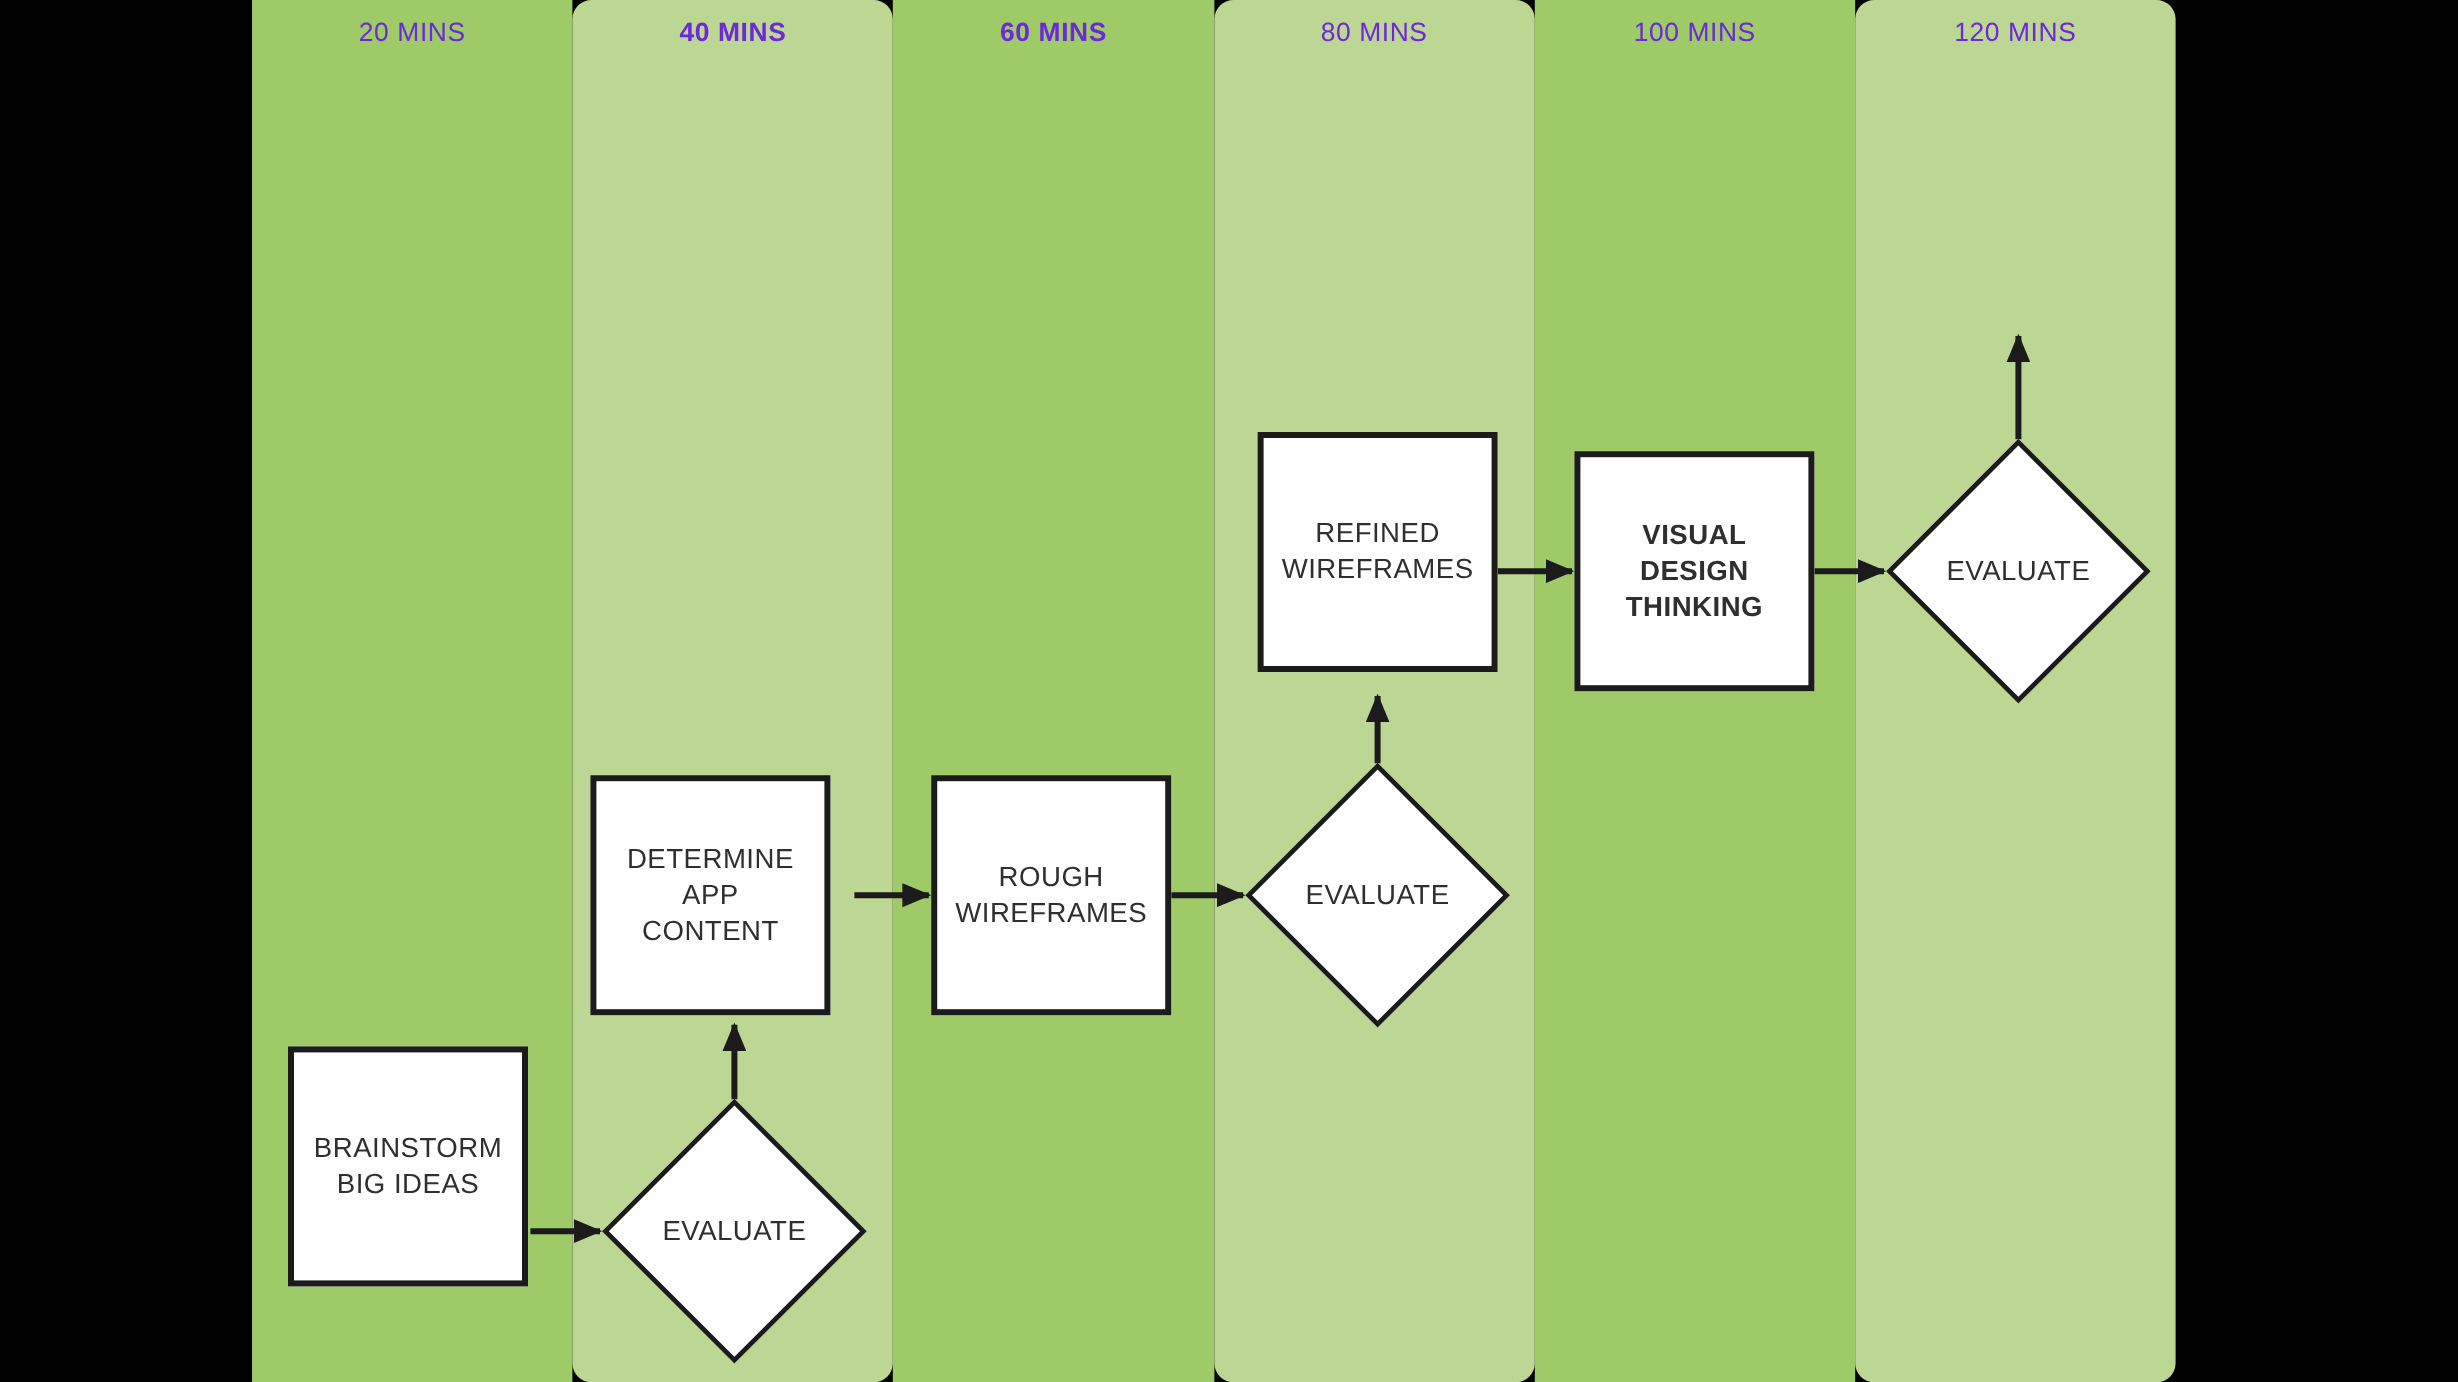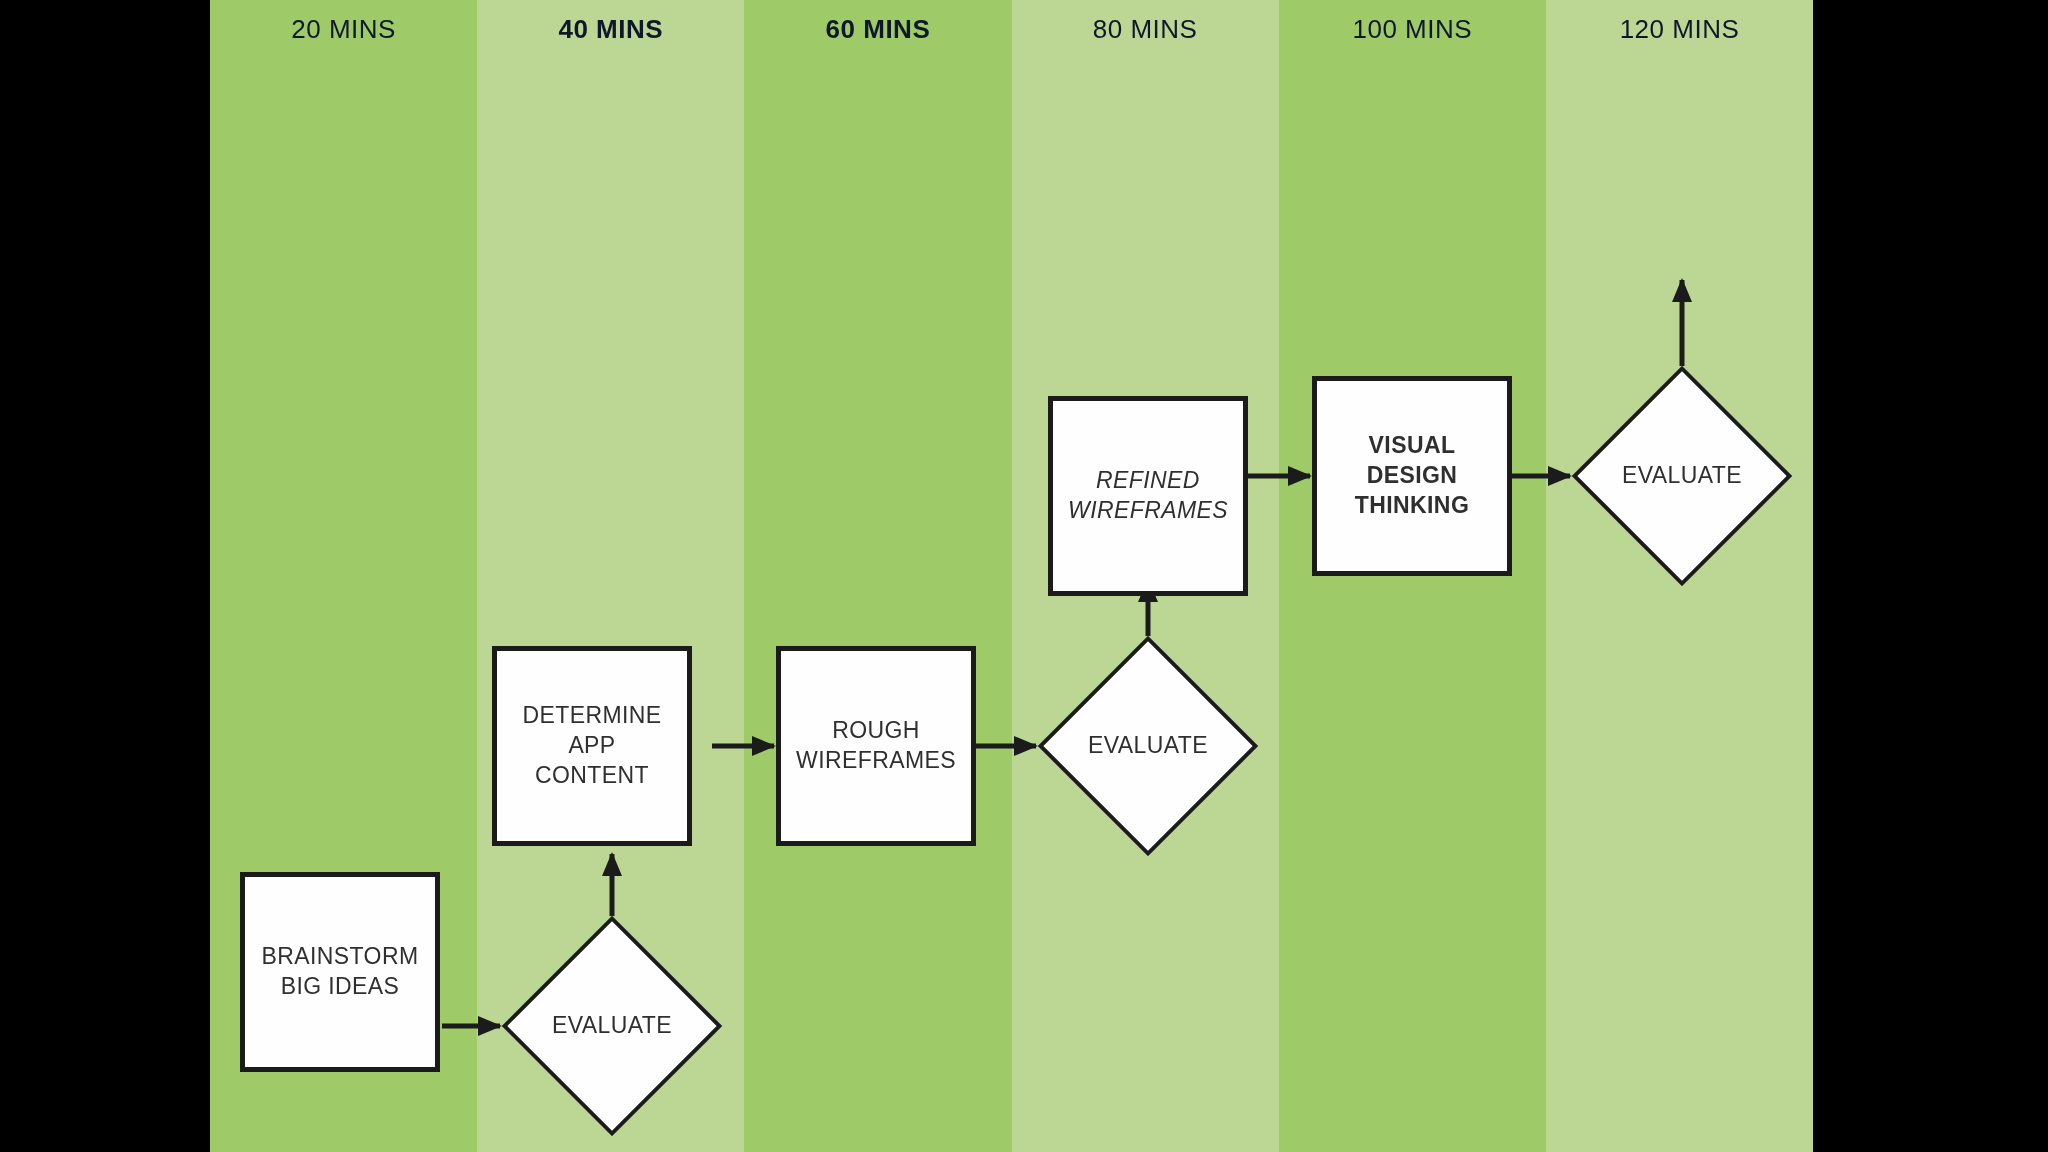--- a/index.html
+++ b/index.html
@@ -17,27 +17,27 @@
   .letterbox-left  { left: 0; width: 210px; }
   .letterbox-right { left: 1813px; width: 235px; }
 
   .bands {
     position: absolute; left: 210px; top: 0;
     width: 1603px; height: 1152px;
     display: flex;
   }
   .band { flex: 1 1 0; height: 100%; }
   .band-dark  { background: #9eca68; }
-  .band-light { background: #bcd794; }
+  .band-light { background: #bcd794; border-radius: 16px; }
   .band-label {
     margin-top: 14px;
     text-align: center;
-    font-size: 26px;
+    font-size: 22px;
     letter-spacing: 0.5px;
-    color: #0f172a;
+    color: #6d28d9;
   }
   .band-label.emph { font-weight: bold; }
 
   .connectors {
     position: absolute; left: 0; top: 0;
     width: 2048px; height: 1152px;
     pointer-events: none;
   }
 
   .node { position: absolute; box-sizing: border-box; }
@@ -71,21 +71,21 @@
     display: flex; align-items: center; justify-content: center;
     text-align: center;
   }
 
   
   #node-brainstorm { left: 240px;  top: 872px; }
   #node-evaluate-1 { left: 502px;  top: 916px; }
   #node-determine  { left: 492px;  top: 646px; }
   #node-rough      { left: 776px;  top: 646px; }
   #node-evaluate-2 { left: 1038px; top: 636px; }
-  #node-refined    { left: 1048px; top: 396px; font-style: italic; }
+  #node-refined    { left: 1048px; top: 360px; }
   #node-visual     { left: 1312px; top: 376px; font-weight: bold; }
   #node-evaluate-3 { left: 1572px; top: 366px; }
   #node-final      { left: 1582px; top: 76px; }
 </style>
 </head>
 <body>
 
 <div class="stage">
 
   <div class="letterbox letterbox-left"></div>

